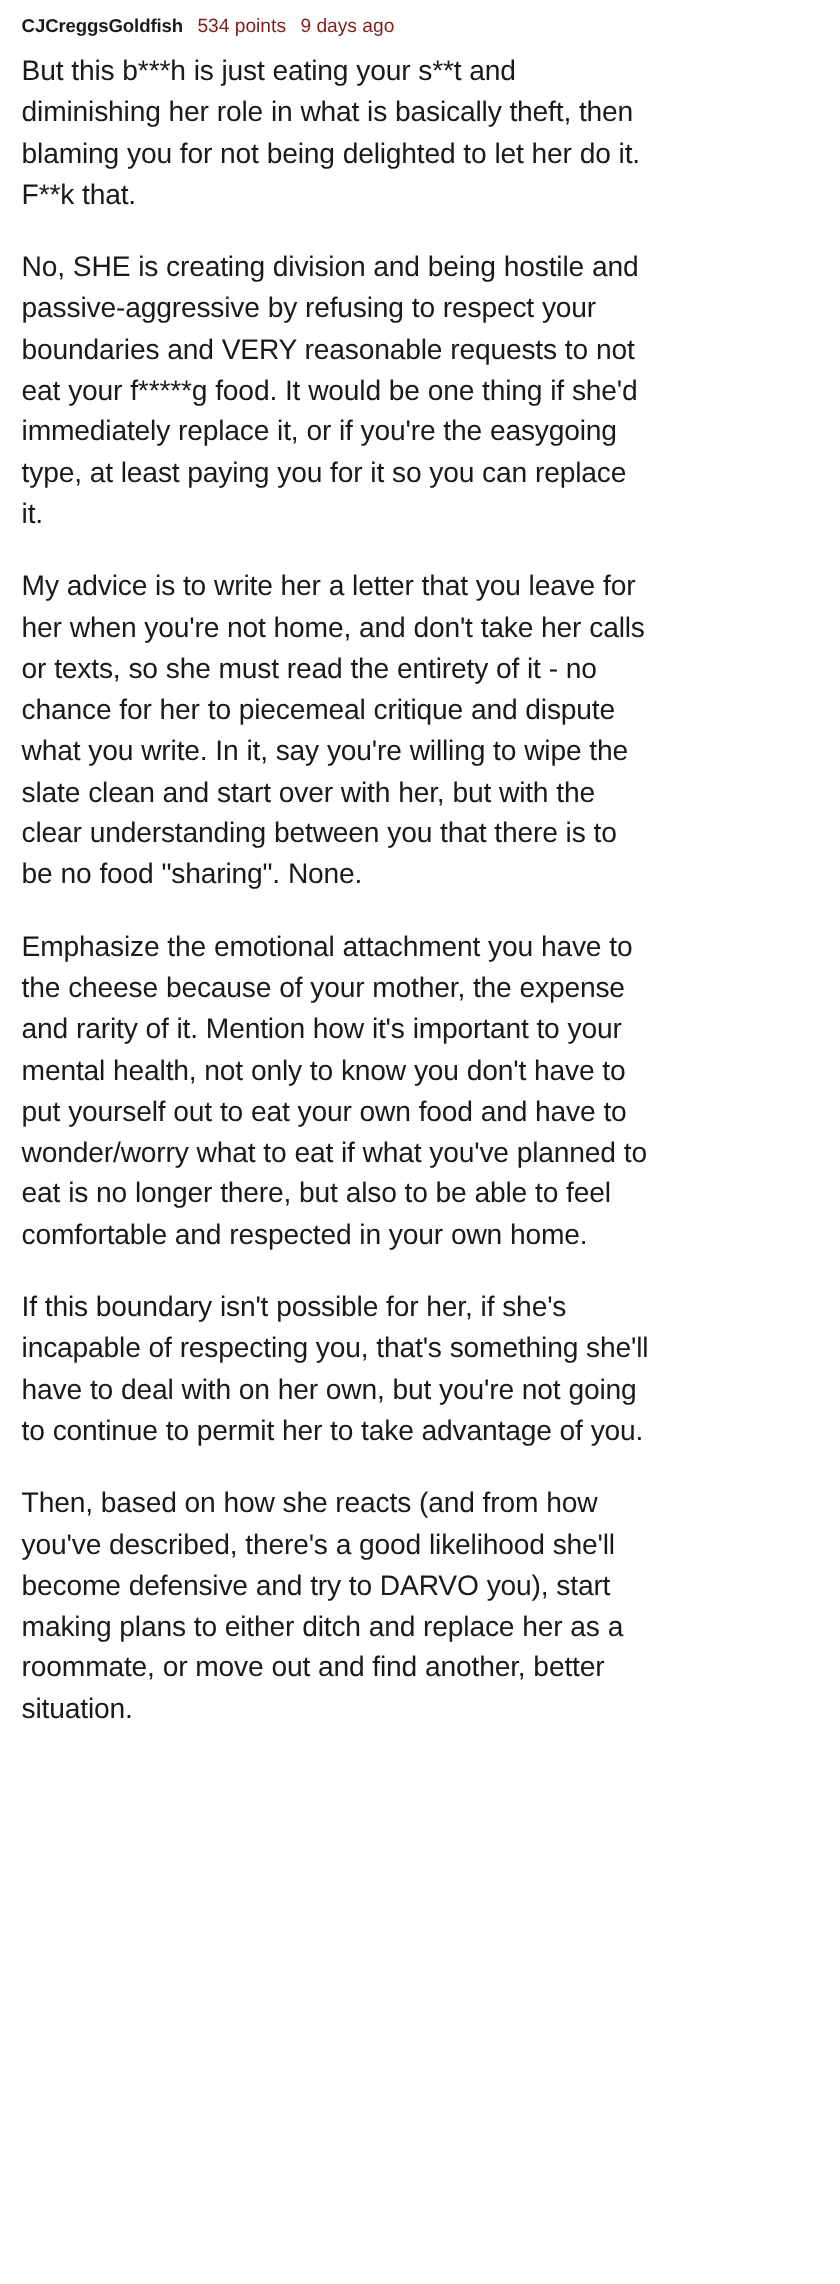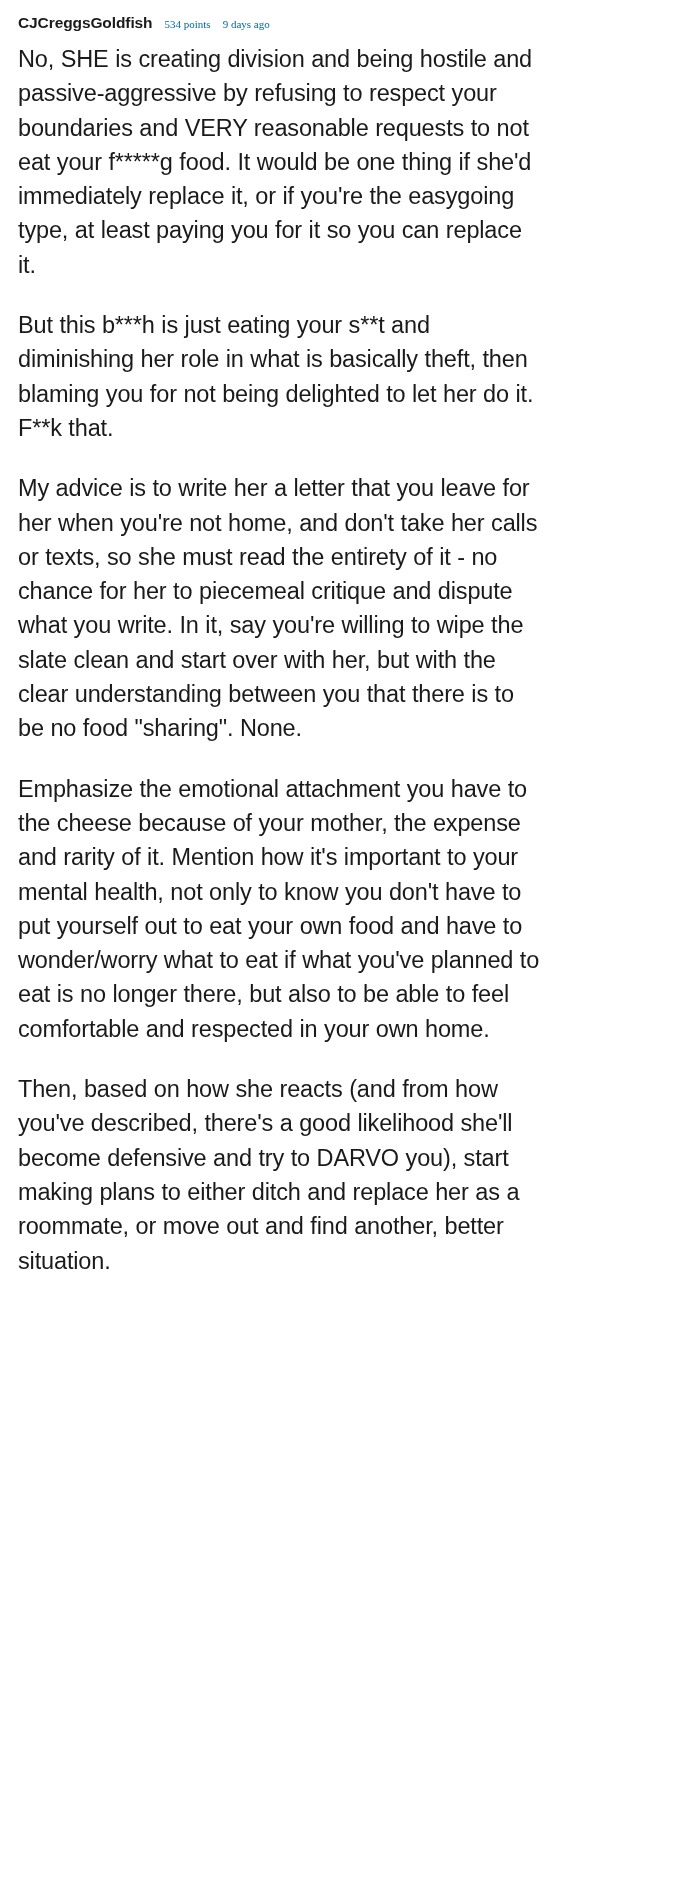--- a/index.html
+++ b/index.html
@@ -26,23 +26,22 @@
     margin-bottom: 10px;
     white-space: nowrap;
   }
   .author {
     font-size: 15.5px;
     font-weight: bold;
     color: #1a1a1b;
     letter-spacing: -0.1px;
   }
   .meta {
-    font-size: 11px;
-    color: #0369a1;
-    font-family: Liberation Serif, serif;
+    font-size: 16px;
+    color: #7f1d1d;
   }
   .comment-body p {
     margin: 0 0 26px 0;
     font-size: 23.5px;
     line-height: 1.46;
     color: #1a1a1b;
     letter-spacing: -0.15px;
     word-spacing: 0.2px;
   }
   .comment-body p:last-child {
@@ -54,20 +53,21 @@
 
 <div class="comment">
 
   <div class="comment-header">
     <span class="author">CJCreggsGoldfish</span>
     <span class="meta">534 points</span>
     <span class="meta">9 days ago</span>
   </div>
 
   <div class="comment-body">
+    <p>But this b***h is just eating your s**t and diminishing her role in what is basically theft, then blaming you for not being delighted to let her do it. F**k that.</p>
     <p>No, SHE is creating division and being hostile and passive-aggressive by refusing to respect your boundaries and VERY reasonable requests to not eat your f*****g food. It would be one thing if she'd immediately replace it, or if you're the easygoing type, at least paying you for it so you can replace it.</p>
-    <p>But this b***h is just eating your s**t and diminishing her role in what is basically theft, then blaming you for not being delighted to let her do it. F**k that.</p>
     <p>My advice is to write her a letter that you leave for her when you're not home, and don't take her calls or texts, so she must read the entirety of it - no chance for her to piecemeal critique and dispute what you write. In it, say you're willing to wipe the slate clean and start over with her, but with the clear understanding between you that there is to be no food "sharing". None.</p>
     <p>Emphasize the emotional attachment you have to the cheese because of your mother, the expense and rarity of it. Mention how it's important to your mental health, not only to know you don't have to put yourself out to eat your own food and have to wonder/worry what to eat if what you've planned to eat is no longer there, but also to be able to feel comfortable and respected in your own home.</p>
+    <p>If this boundary isn't possible for her, if she's incapable of respecting you, that's something she'll have to deal with on her own, but you're not going to continue to permit her to take advantage of you.</p>
     <p>Then, based on how she reacts (and from how you've described, there's a good likelihood she'll become defensive and try to DARVO you), start making plans to either ditch and replace her as a roommate, or move out and find another, better situation.</p>
   </div>
 
 </div>
 
 </body></html>

